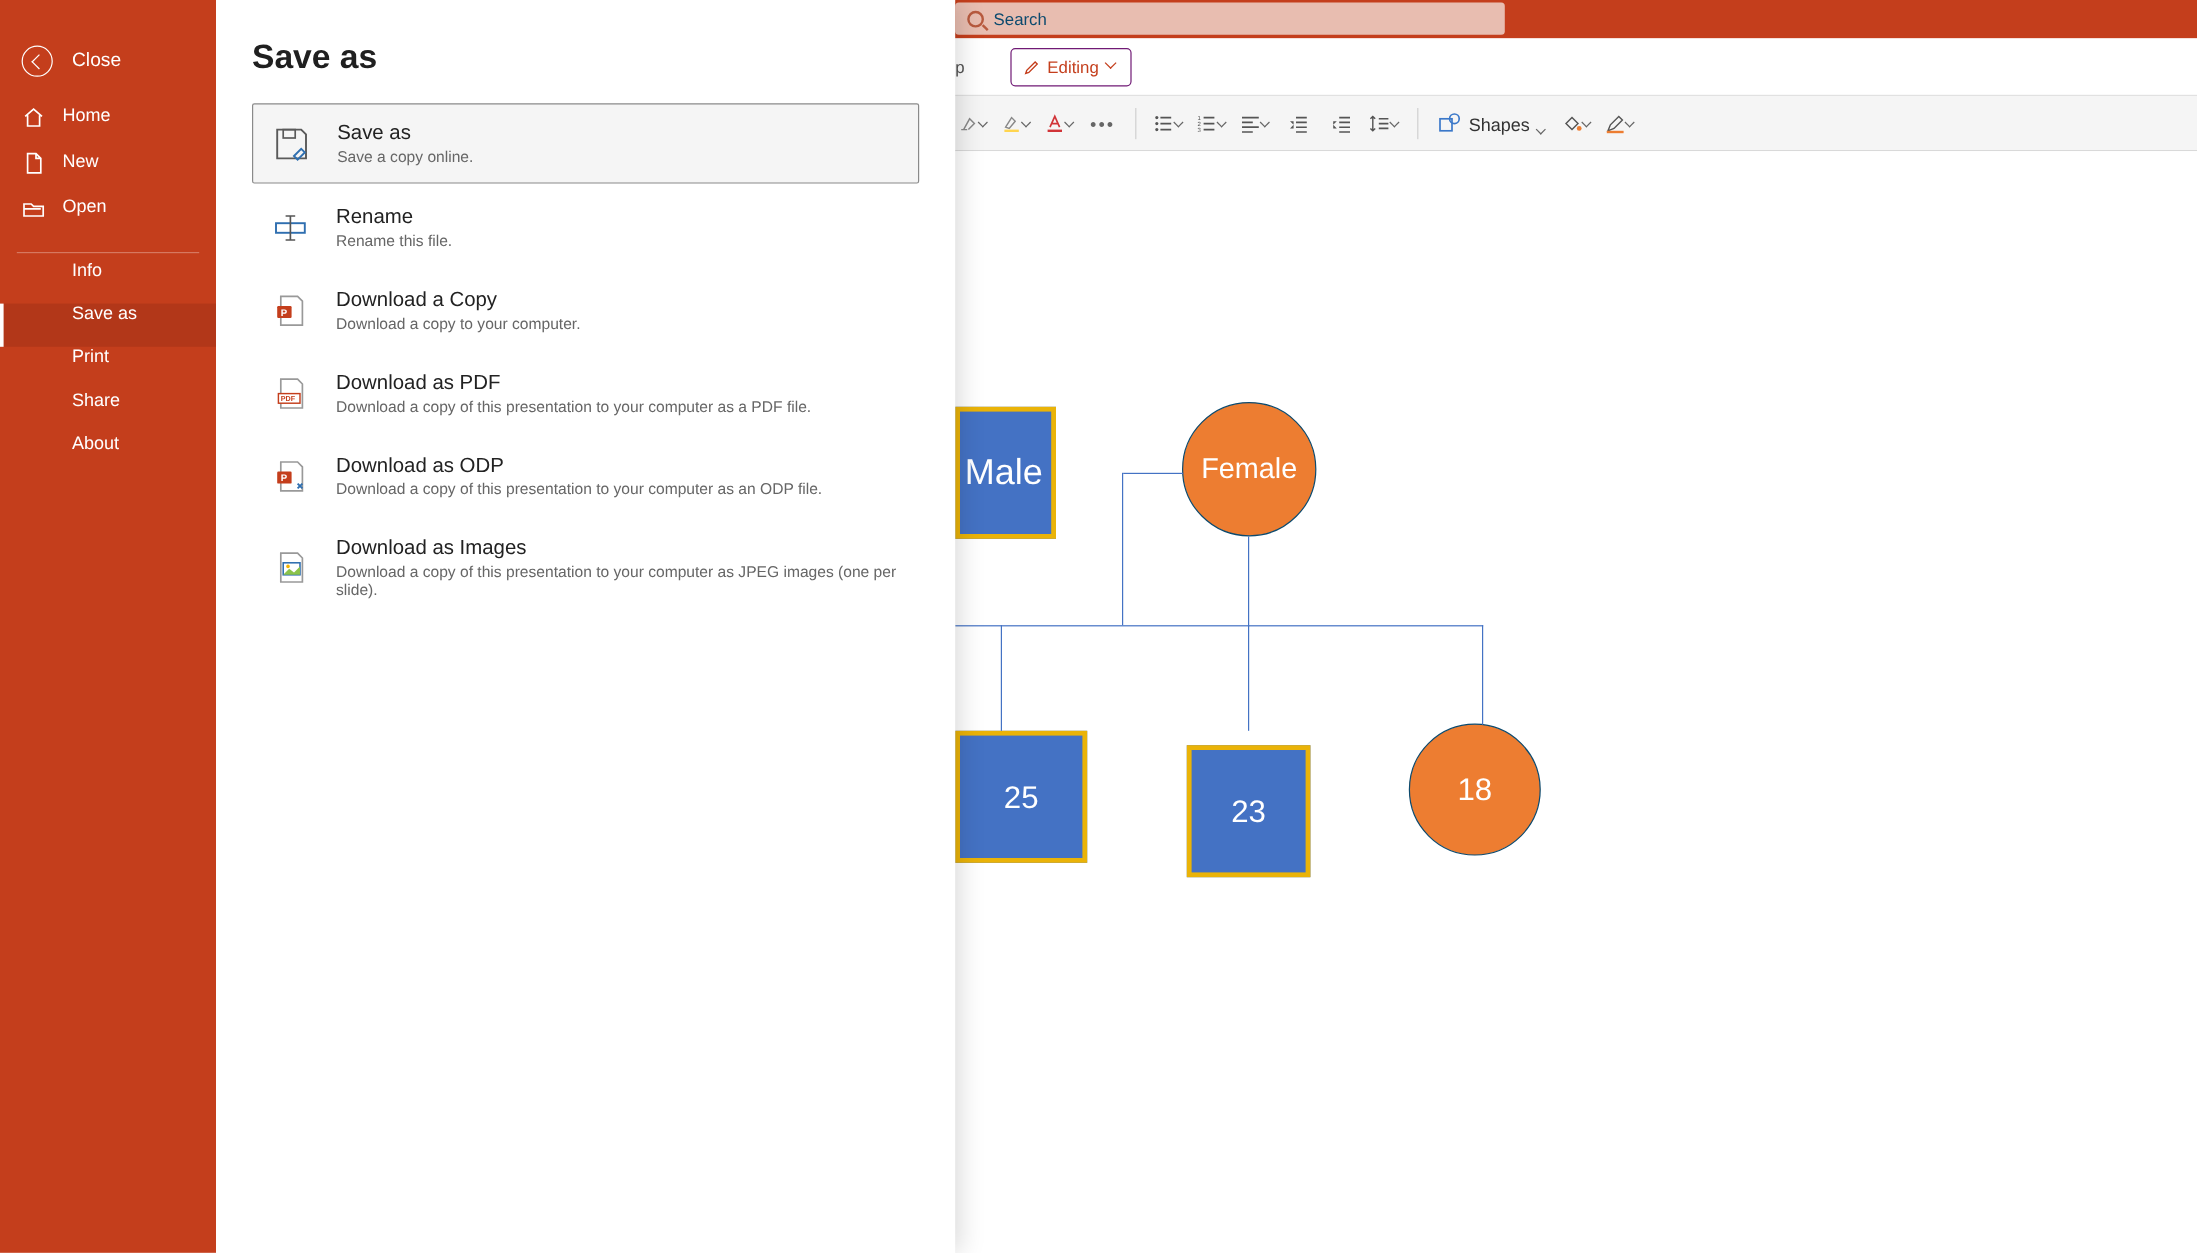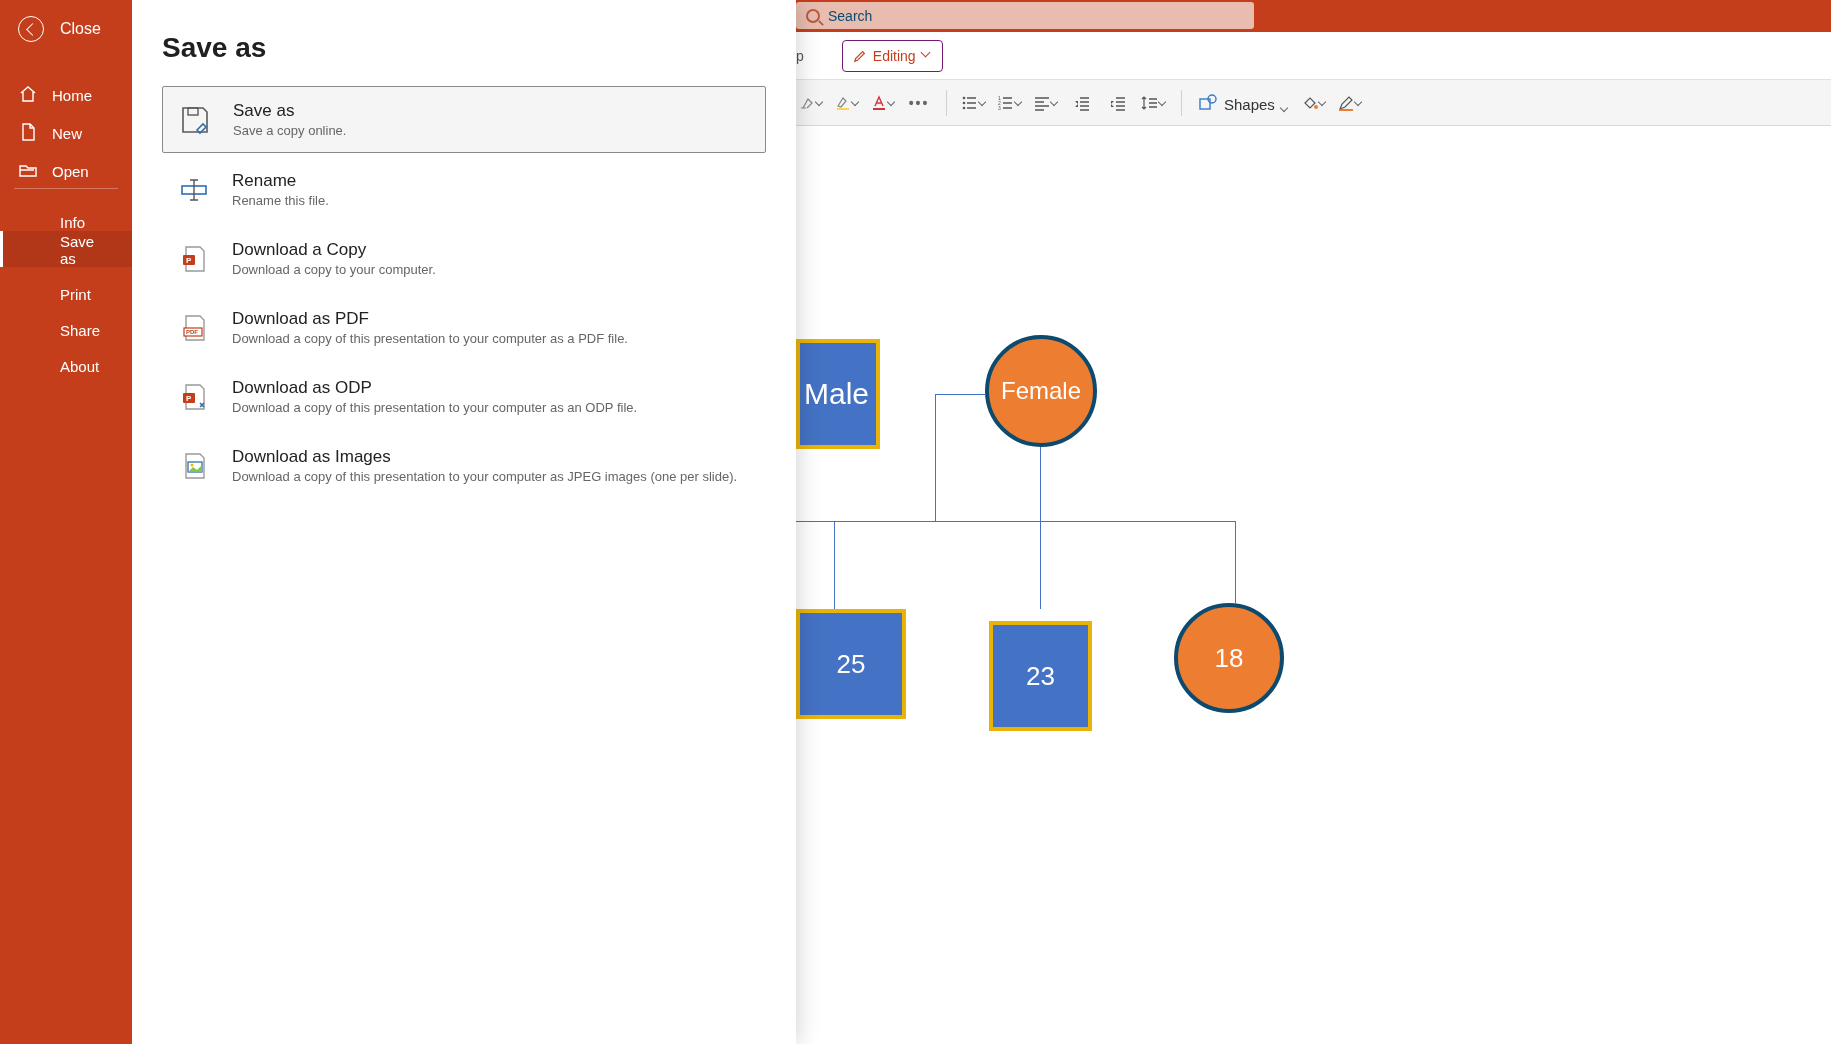--- a/index.html
+++ b/index.html
@@ -27,30 +27,30 @@
 .tb-btn svg{width:18px;height:18px;}
 .tb-sep{width:1px;height:26px;background:#d0d0d0;margin:0 6px;}
 .tb-more{font-weight:bold;letter-spacing:2px;color:#666;}
 .shapes-btn{display:flex;align-items:flex-end;gap:6px;color:#333;font-size:15px;padding:0 4px;}
 .mini-chev{width:8px;height:8px;position:relative;}
 .mini-chev::before{content:"";display:block;width:5px;height:5px;border-right:1px solid #666;border-bottom:1px solid #666;transform:rotate(45deg);}
 
 
 .canvas{position:absolute;left:796px;top:126px;right:0;bottom:0;background:#fff;}
 .shape-rect{position:absolute;background:#4472c4;border:4px solid #eab308;color:#fff;display:flex;align-items:center;justify-content:center;font-size:30px;}
-.shape-circ{position:absolute;background:#ed7d31;border:4px solid #0c4a6e;border-radius:50%;color:#fff;display:flex;align-items:center;justify-content:center;font-size:24px;}
+.shape-circ{position:absolute;background:#ed7d31;border:1px solid #0c4a6e;border-radius:50%;color:#fff;display:flex;align-items:center;justify-content:center;font-size:24px;}
 .conn{position:absolute;background:#4472c4;}
 
 
 .backstage{position:absolute;left:0;top:0;width:796px;bottom:0;display:flex;z-index:10;box-shadow:4px 0 20px rgba(0,0,0,.15);}
-.bs-side{width:132px;background:#c43e1c;color:#fff;display:flex;flex-direction:column;padding-top:6px;position:relative;}
+.bs-side{width:180px;background:#c43e1c;color:#fff;display:flex;flex-direction:column;padding-top:28px;position:relative;}
 .bs-close{display:flex;align-items:center;gap:16px;padding:10px 18px 24px 18px;cursor:pointer;font-size:16px;}
 .back-circle{width:26px;height:26px;border:1.5px solid #fff;border-radius:50%;display:flex;align-items:center;justify-content:center;}
 .back-circle::before{content:"";width:8px;height:8px;border-left:1.5px solid #fff;border-bottom:1.5px solid #fff;transform:rotate(45deg);margin-left:3px;}
-.bs-item{display:flex;align-items:flex-end;gap:14px;height:38px;padding:0 18px;font-size:15px;cursor:pointer;}
+.bs-item{display:flex;align-items:flex-start;gap:14px;height:38px;padding:0 18px;font-size:15px;cursor:pointer;}
 .bs-item.noicon{padding-left:60px;height:36px;}
 .bs-item .ic{width:20px;height:20px;display:flex;align-items:center;justify-content:center;}
 .bs-divider{height:1px;background:rgba(255,255,255,.3);margin:8px 14px 6px 14px;}
 .bs-item.selected{background:#b23719;}
 .bs-item.selected::before{content:"";position:absolute;left:0;width:3px;height:36px;background:#fff;}
 
 .bs-main{flex:1;background:#fff;padding:24px 30px;}
 .bs-title{font-size:28px;font-weight:600;color:#202020;margin:8px 0 22px 0;}
 .opt{display:flex;align-items:center;gap:22px;padding:14px 16px;border-radius:2px;cursor:pointer;margin-bottom:4px;}
 .opt.selected{border:1px solid #8a8a8a;background:#f5f5f5;}

